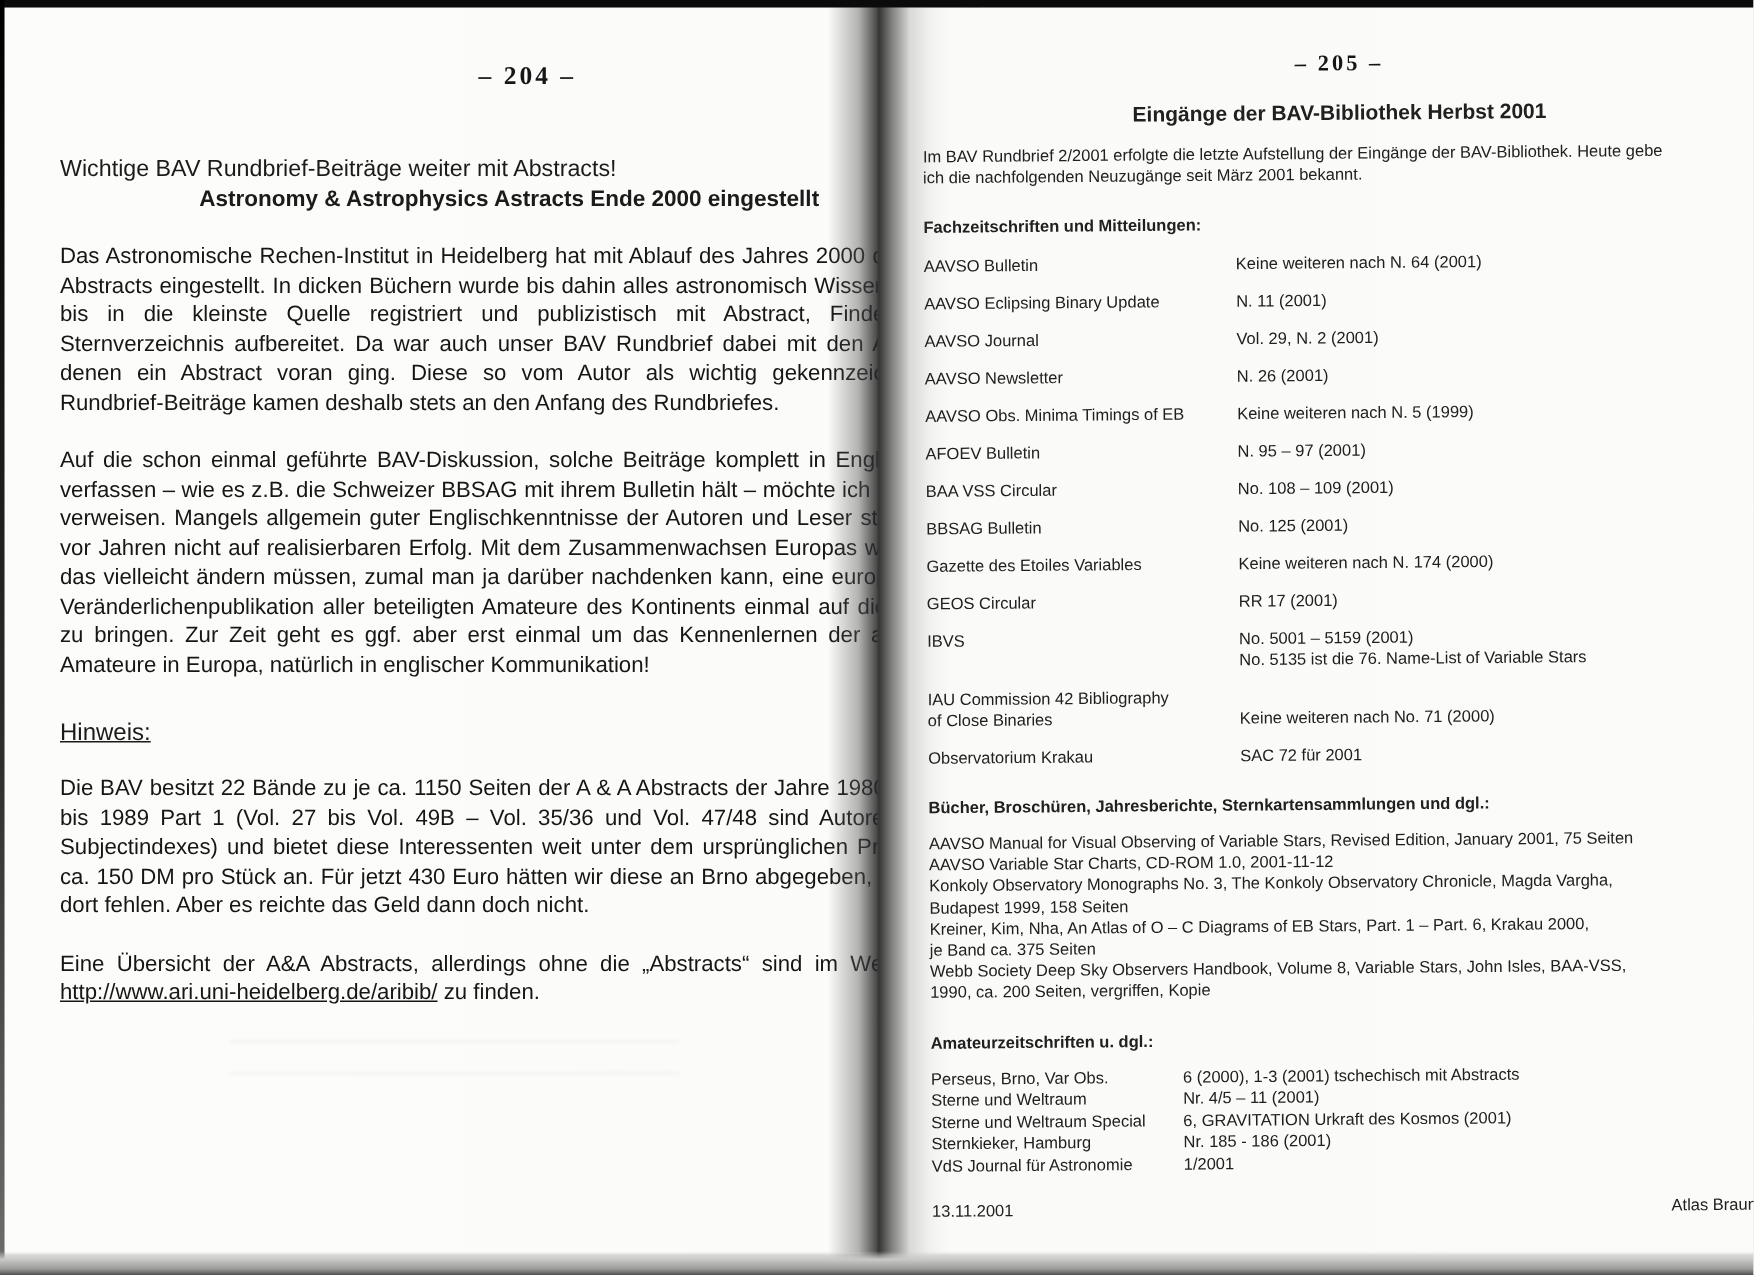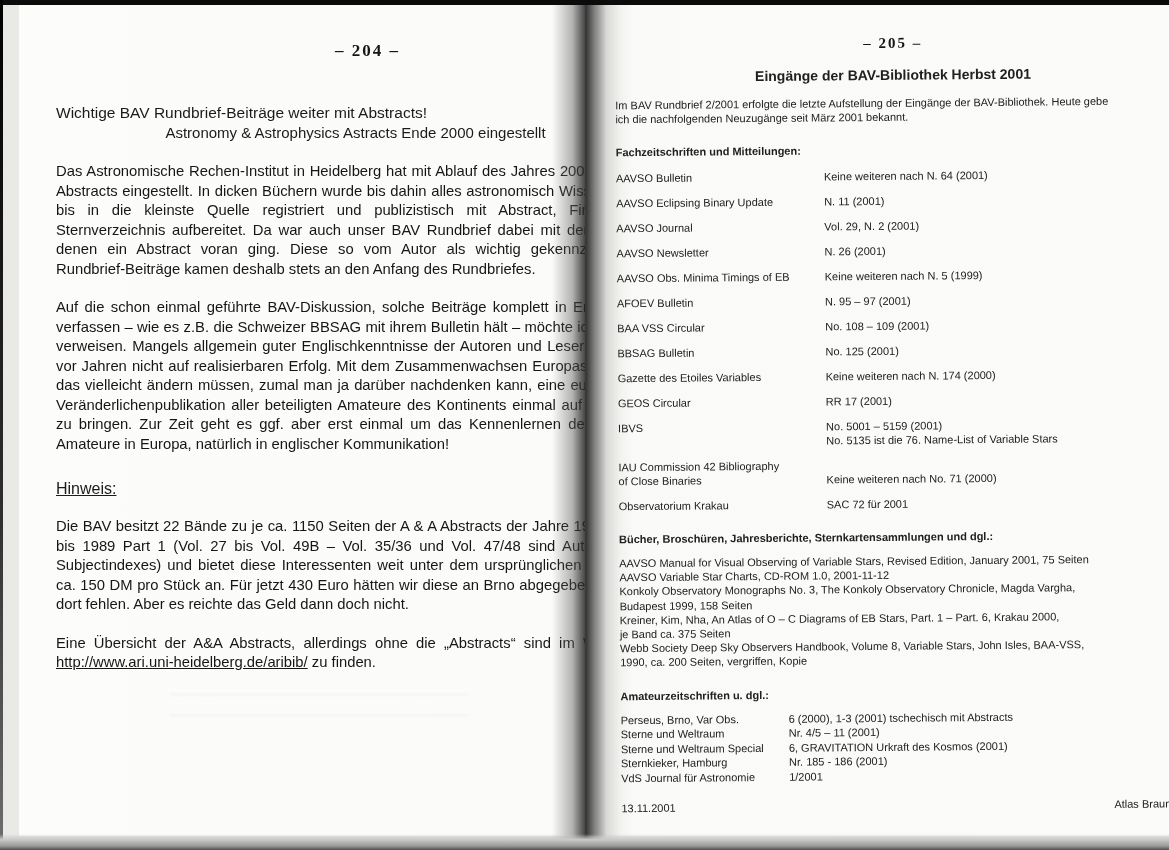--- a/index.html
+++ b/index.html
@@ -14,30 +14,30 @@
   .edge-left{position:absolute;top:0;left:0;width:3px;height:100%;
     background:linear-gradient(to bottom,#000 0%,#2e2e2e 60%,#6e6e6e 100%);z-index:6;}
   .edge-bottom{position:absolute;bottom:0;left:0;width:100%;height:16px;
     background:linear-gradient(to bottom,rgba(180,180,180,0) 0%,#c9c9c7 35%,#9a9a98 75%,#4f4f4d 100%);z-index:6;}
   .gutter{position:absolute;top:0;left:552px;width:68px;height:100%;z-index:5;pointer-events:none;
     background:linear-gradient(to right,
       rgba(120,120,120,0) 0%, rgba(90,90,90,.45) 30%, rgba(35,35,35,.88) 50%,
       rgba(60,60,60,.55) 62%, rgba(170,170,170,.25) 80%, rgba(220,220,220,0) 100%);}
   
   .page{position:absolute;top:5px;height:831px;color:#1b1b1b;}
-  .page-left{left:19px;width:650px;
+  .page-left{left:3px;width:650px;
     background:linear-gradient(to left,#a9a9a7 0px,#dededb 14px,#fbfbf9 45px,#fcfcfa 100%);}
   .page-right{left:585px;width:628px;
     background:linear-gradient(to right,#bdbdbb 0px,#e9e9e6 22px,#fafaf8 48px,#fbfbf9 100%);}
   
   .lp-content{padding:0 14px 0 37px;}
   .pagenum{font-family:"Liberation Serif", serif;font-weight:700;text-align:center;color:#161616;}
   .lp-content .pagenum{font-size:17px;margin-top:36px;transform:translateX(12px);letter-spacing:2px;}
   .lp-title{font-weight:400;font-size:15.5px;text-align:left;margin-top:42px;line-height:20px;}
-  .lp-subtitle{font-size:15px;text-align:center;line-height:20px;}
+  .lp-subtitle{font-size:15px;text-align:center;line-height:20px;font-weight:bold;}
   .lpara{font-size:14.8px;line-height:19.5px;text-align:justify;margin:19px 4px 0 0;color:#161616;}
   .hinweis{font-size:16px;margin-top:26px;text-decoration:underline;}
   .webline{font-size:14.8px;line-height:19.5px;text-align:justify;margin-top:19px;color:#161616;}
   .webline .url{text-decoration:underline;}
   
   .rp-content{padding:0 42px 0 30px;transform:rotate(-0.5deg);transform-origin:60px 40px;color:#202020;}
   .rp-content .pagenum{font-size:15px;margin-top:32px;letter-spacing:2px;}
   .rp-title{font-weight:700;font-size:14px;text-align:center;margin-top:15px;}
   .rp-intro{font-size:11px;line-height:14px;margin-top:13px;white-space:pre-line;}
   .rp-h3{font-weight:700;font-size:11px;margin:20px 0 0 0;}

